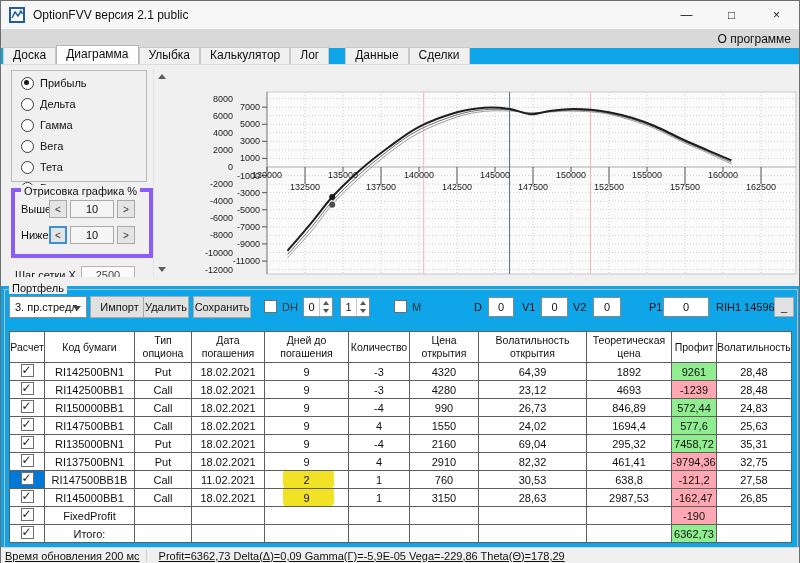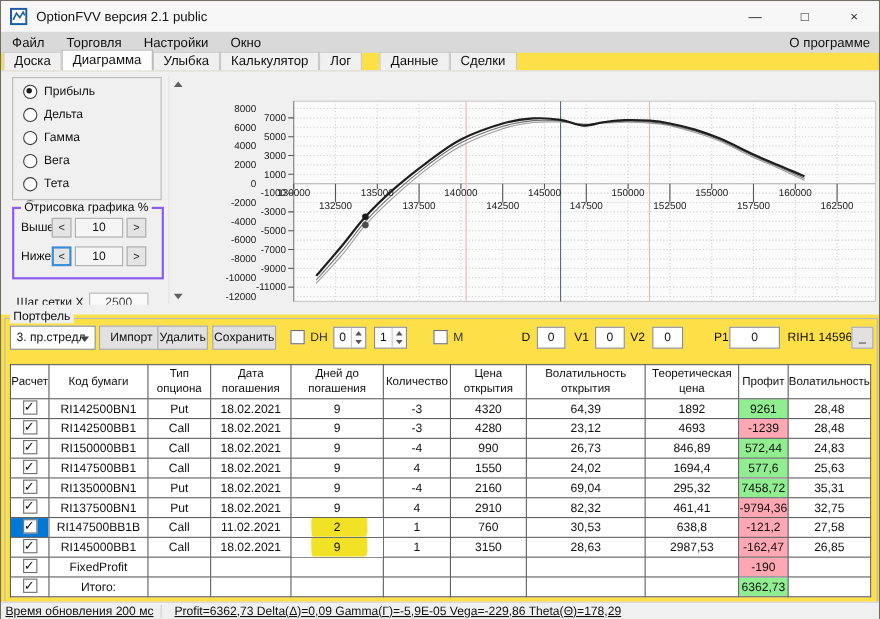--- a/index.html
+++ b/index.html
@@ -1,17 +1,17 @@
 <!DOCTYPE html>
 <html><head>
 <meta charset="utf-8">
 <style>
   html,body{margin:0;padding:0;width:800px;height:563px;overflow:hidden;
     font-family:"Liberation Sans","DejaVu Sans",sans-serif;font-size:11px;color:#111;}
-  .window{position:absolute;left:0;top:0;width:798px;height:561px;border:1px solid #6e6e6e;background:#fde047;}
+  .window{position:absolute;left:0;top:0;width:798px;height:561px;border:1px solid #6e6e6e;background:#0ea5e9;}
   
   .titlebar{position:absolute;left:0;top:0;width:798px;height:28px;background:#f7f7f7;border-bottom:1px solid #e3e3e3;display:flex;align-items:center;}
   .titlebar .appicon{margin-left:8px;width:16px;height:16px;}
   .titlebar .title{margin-left:8px;font-size:12px;color:#111;}
   .wincontrols{position:absolute;right:0;top:0;height:28px;display:flex;}
   .winbtn{width:45px;height:28px;display:flex;align-items:center;justify-content:center;font-size:12px;color:#222;}
   
   .menubar{position:absolute;left:0;top:28px;width:798px;height:19px;background:#d9d9d9;display:flex;align-items:center;font-size:12px;}
   .menu-item{padding:0 10px;height:19px;display:flex;align-items:center;}
   .menu-right{position:absolute;right:8px;top:0;height:19px;display:flex;align-items:center;font-size:12px;}
@@ -22,21 +22,21 @@
   .tab-gap{width:16px;}
   
   .content{position:absolute;left:0;top:63px;width:798px;height:221px;background:#f0f0f0;border-top:1px solid #dcdcdc;}
   
   .left-panel{position:absolute;left:4px;top:0;width:164px;height:212px;overflow:hidden;}
   .radio-box{position:absolute;left:6px;top:5px;width:134px;height:110px;border:1px solid #b9b9b9;background:#f0f0f0;}
   .radio-row{display:flex;align-items:center;height:18px;margin:3px 0 0 9px;}
   .radio{width:11px;height:11px;border:1px solid #3c3c3c;border-radius:50%;background:#fff;display:inline-block;position:relative;}
   .radio.sel::after{content:"";position:absolute;left:2px;top:2px;width:5px;height:5px;border-radius:50%;background:#1a1a1a;}
   .radio-row .lbl{margin-left:6px;}
-  .group-box{position:absolute;border:2px solid #8b5cf6;background:#f0f0f0;}
+  .group-box{position:absolute;border:4px solid #8b5cf6;background:#f0f0f0;}
   .group-legend{position:absolute;top:-7px;left:6px;background:#f0f0f0;padding:0 3px;font-size:11px;}
   .draw-box{left:6px;top:123px;width:134px;height:62px;}
   .range-row{display:flex;align-items:center;height:18px;margin:8px 0 0 6px;}
   .range-row .rl{width:28px;}
   .sq-btn{width:18px;height:18px;background:#e4e4e4;border:1px solid #a9a9a9;display:flex;align-items:center;justify-content:center;font-size:10px;color:#333;box-sizing:border-box;}
   .sq-btn.focus{border:2px solid #3b8fd8;}
   .range-val{width:42px;height:16px;border:1px solid #ababab;background:#f5f5f5;margin:0 3px;display:flex;align-items:center;justify-content:center;}
   .gridstep-row{position:absolute;left:10px;top:200px;width:140px;height:20px;display:flex;align-items:center;}
   .gridstep-row .gl{width:66px;}
   .gridstep-val{width:52px;height:16px;border:1px solid #b5b5b5;background:#fafafa;color:#444;display:flex;align-items:center;justify-content:center;}
@@ -62,21 +62,21 @@
   .spin{background:#fff;border:1px solid #8a8a8a;height:20px;display:flex;}
   .spin .sval{flex:1;display:flex;align-items:center;justify-content:center;}
   .spin .sarrows{width:12px;border-left:1px solid #c9c9c9;display:flex;flex-direction:column;align-items:center;justify-content:space-evenly;}
   .spin .sarrows i{display:block;width:0;height:0;border-left:3px solid transparent;border-right:3px solid transparent;}
   .spin .su{border-bottom:4px solid #555;}
   .spin .sd{border-top:4px solid #555;}
   .field{background:#fff;border:1px solid #8a8a8a;height:20px;display:flex;align-items:center;justify-content:center;}
   .flabel{height:20px;display:flex;align-items:center;}
   .minbtn{width:20px;height:20px;background:#e1e1e1;border:1px solid #a9a9a9;display:flex;align-items:center;justify-content:center;}
   
-  .postable{position:absolute;left:8px;top:330px;border-collapse:collapse;table-layout:fixed;background:#fff;}
+  .postable{position:absolute;left:8px;top:330px;border-collapse:collapse;table-layout:fixed;background:#fff;border-radius:31px;}
   .postable th,.postable td{border:1px solid #5f5f5f;padding:0;text-align:center;overflow:hidden;font-weight:normal;}
   .postable th{height:30px;font-size:10.5px;line-height:1.2;white-space:pre-line;background:#fff;}
   .postable td{height:17px;font-size:11px;background:#fff;}
   .hl-days{position:relative;}
   .hl-days::before{content:"";position:absolute;left:22%;right:16%;top:-5px;bottom:-3px;border-radius:9px/7px;transform:rotate(-1.5deg);z-index:0;}
   .hl-days span{position:relative;z-index:1;}
   
   .statusbar{position:absolute;left:0;top:546px;width:798px;height:15px;background:#f0f0f0;border-top:1px solid #d4d4d4;display:flex;align-items:center;font-size:11px;text-decoration:underline;}
   .statusbar .sleft{padding-left:4px;}
   .statusbar .sright{padding-left:12px;margin-left:6px;border-left:1px solid #cfcfcf;}
@@ -93,26 +93,20 @@
     </svg>
     <span class="title">OptionFVV версия 2.1 public</span>
     <div class="wincontrols">
       <span class="winbtn">—</span>
       <span class="winbtn">□</span>
       <span class="winbtn">×</span>
     </div>
   </div>
 
   <div class="menubar">
-    <div id="menu-items" style="display:flex;">
-        <span class="menu-item">Файл</span>
-        <span class="menu-item">Торговля</span>
-        <span class="menu-item">Настройки</span>
-        <span class="menu-item">Окно</span>
-      </div>
     <span class="menu-right">О программе</span>
   </div>
 
   <div class="tabstrip" id="tabstrip">
       <div class="tab">Доска</div>
       <div class="tab active">Диаграмма</div>
       <div class="tab">Улыбка</div>
       <div class="tab">Калькулятор</div>
       <div class="tab">Лог</div>
       <span class="tab-gap"></span>

